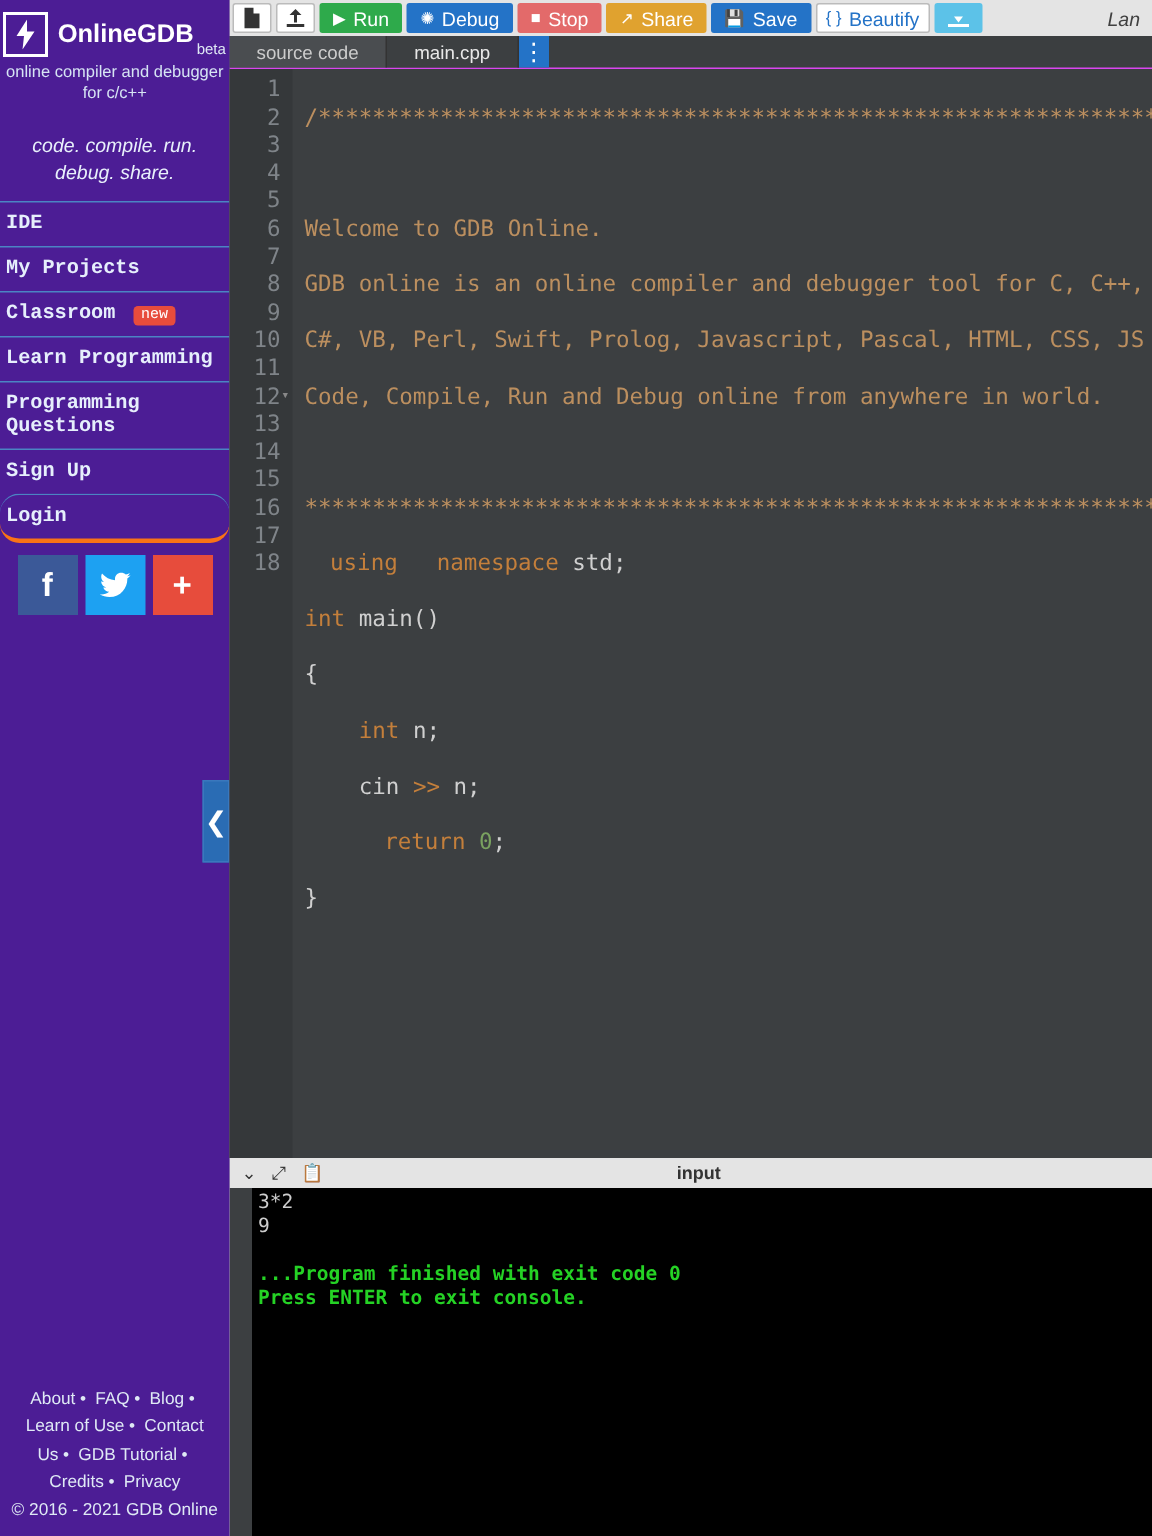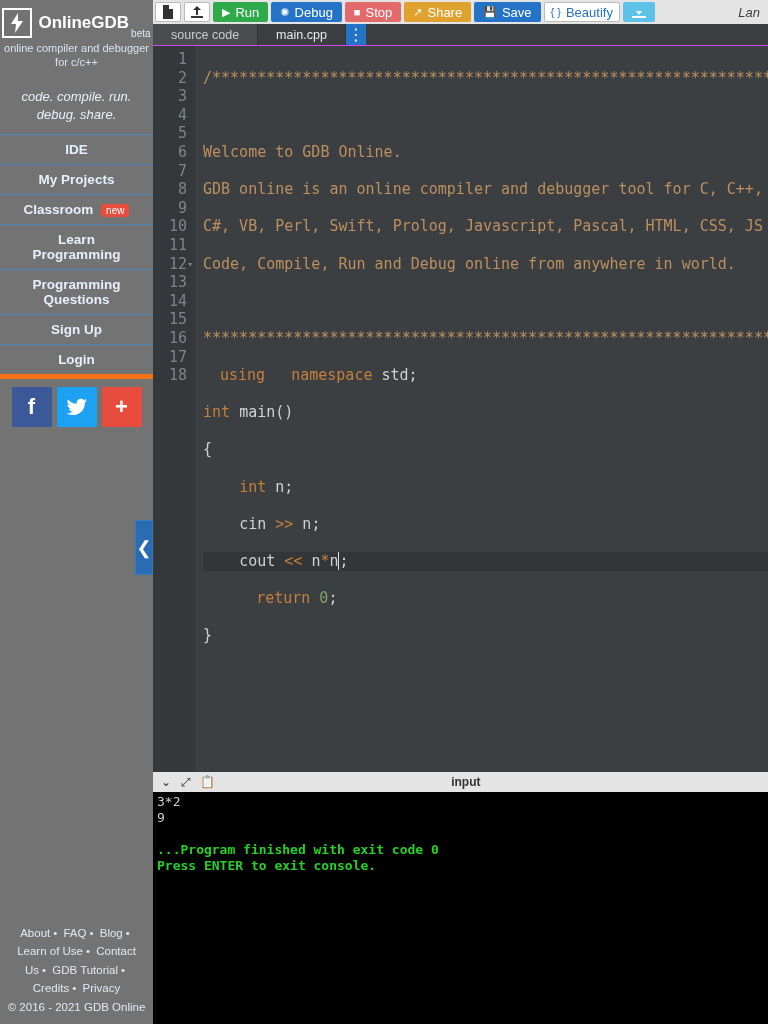--- a/index.html
+++ b/index.html
@@ -5,21 +5,21 @@
 * { margin: 0; padding: 0; box-sizing: border-box; }
 body {
   width: 768px; height: 1024px;
   font-family: Arial, sans-serif;
   display: flex;
   overflow: hidden;
 }
 
 .sidebar {
   width: 153px;
-  background: #737373;
+  background: #4c1d95;
   color: #fff;
   display: flex;
   flex-direction: column;
   position: relative;
 }
 .logo-row {
   display: flex;
   align-items: center;
   justify-content: center;
   padding: 6px 2px 2px 2px;
@@ -31,29 +31,30 @@
   margin-right: 6px;
   font-size: 20px; font-weight: bold;
 }
 .brand { font-size: 17px; font-weight: bold; }
 .beta { font-size: 10px; vertical-align: super; margin-left: 2px; color: #dfe9f5; margin-top: 22px; }
 .subtitle { font-size: 11px; text-align: center; color: #d6e4f4; padding: 0 4px 8px; line-height: 1.3; }
 .tagline { font-size: 13px; font-style: italic; text-align: center; color: #e8f0fb; padding: 10px 6px; line-height: 1.4; }
 .nav { }
 .nav-item {
   display: block;
-  text-align: center;
-  padding: 7px 16px;
+  text-align: left;
+  padding: 7px 4px;
   font-size: 13.5px;
   font-weight: bold;
   color: #e6effc;
   border-top: 1px solid #4b84c3;
   cursor: pointer;
-}
-.nav-item:last-child { border-bottom: 5px solid #f97316; }
+  font-family: Liberation Mono, monospace;
+}
+.nav-item:last-child { border-bottom: 3px solid #f97316; border-radius: 13px; }
 .new-badge {
   background: #e74c3c;
   color: #fff;
   font-size: 10px;
   padding: 1px 5px;
   border-radius: 3px;
   margin-left: 4px;
   font-weight: normal;
 }
 .social-row { display: flex; justify-content: center; padding: 8px 0; gap: 5px; }
@@ -194,20 +195,21 @@
 .term-title { flex: 1; text-align: center; font-weight: bold; }
 .terminal {
   height: 232px;
   background: #000;
   color: #25d225;
   font-family: 'Menlo','Consolas',monospace;
   font-size: 13px;
   padding: 2px 4px;
   line-height: 16px;
   white-space: pre;
+  margin-left: 15px;
 }
 .terminal .plain { color: #cdcdcd; }
 .terminal .bold { font-weight: bold; }
 </style>
 </head>
 <body>
 
 <div class="sidebar">
   <div class="logo-row">
     <div class="logo-box">
@@ -336,21 +338,20 @@
 <div class="row"><span class="c-comment">GDB online is an online compiler and debugger tool for C, C++,</span></div>
 <div class="row"><span class="c-comment">C#, VB, Perl, Swift, Prolog, Javascript, Pascal, HTML, CSS, JS</span></div>
 <div class="row"><span class="c-comment">Code, Compile, Run and Debug online from anywhere in world.</span></div>
 <div class="row"><span class="c-comment"></span></div>
 <div class="row"><span class="c-comment">*******************************************************************************</span></div>
 <div class="row"><span class="c-kw">using</span> <span class="c-kw">namespace</span> <span class="c-text">std</span><span class="c-text">;</span></div>
 <div class="row"><span class="c-type">int</span> <span class="c-text">main()</span></div>
 <div class="row"><span class="c-text">{</span></div>
 <div class="row">    <span class="c-type">int</span> <span class="c-text">n</span><span class="c-text">;</span></div>
 <div class="row">    <span class="c-text">cin</span> <span class="c-op">&gt;&gt;</span> <span class="c-text">n</span><span class="c-text">;</span></div>
-<div class="row hl">    <span class="c-text">cout</span> <span class="c-op">&lt;&lt;</span> <span class="c-text">n</span><span class="c-op">*</span><span class="c-text">n</span><span class="cursor"></span><span class="c-text">;</span></div>
 <div class="row">    <span class="c-kw">return</span> <span class="c-num">0</span><span class="c-text">;</span></div>
 <div class="row"><span class="c-text">}</span></div>
 <div class="row"></div>
     </div>
   </div>
 
   <div class="term-head">
     <div class="term-icons">
       <span>⌄</span>
       <span>⤢</span>

